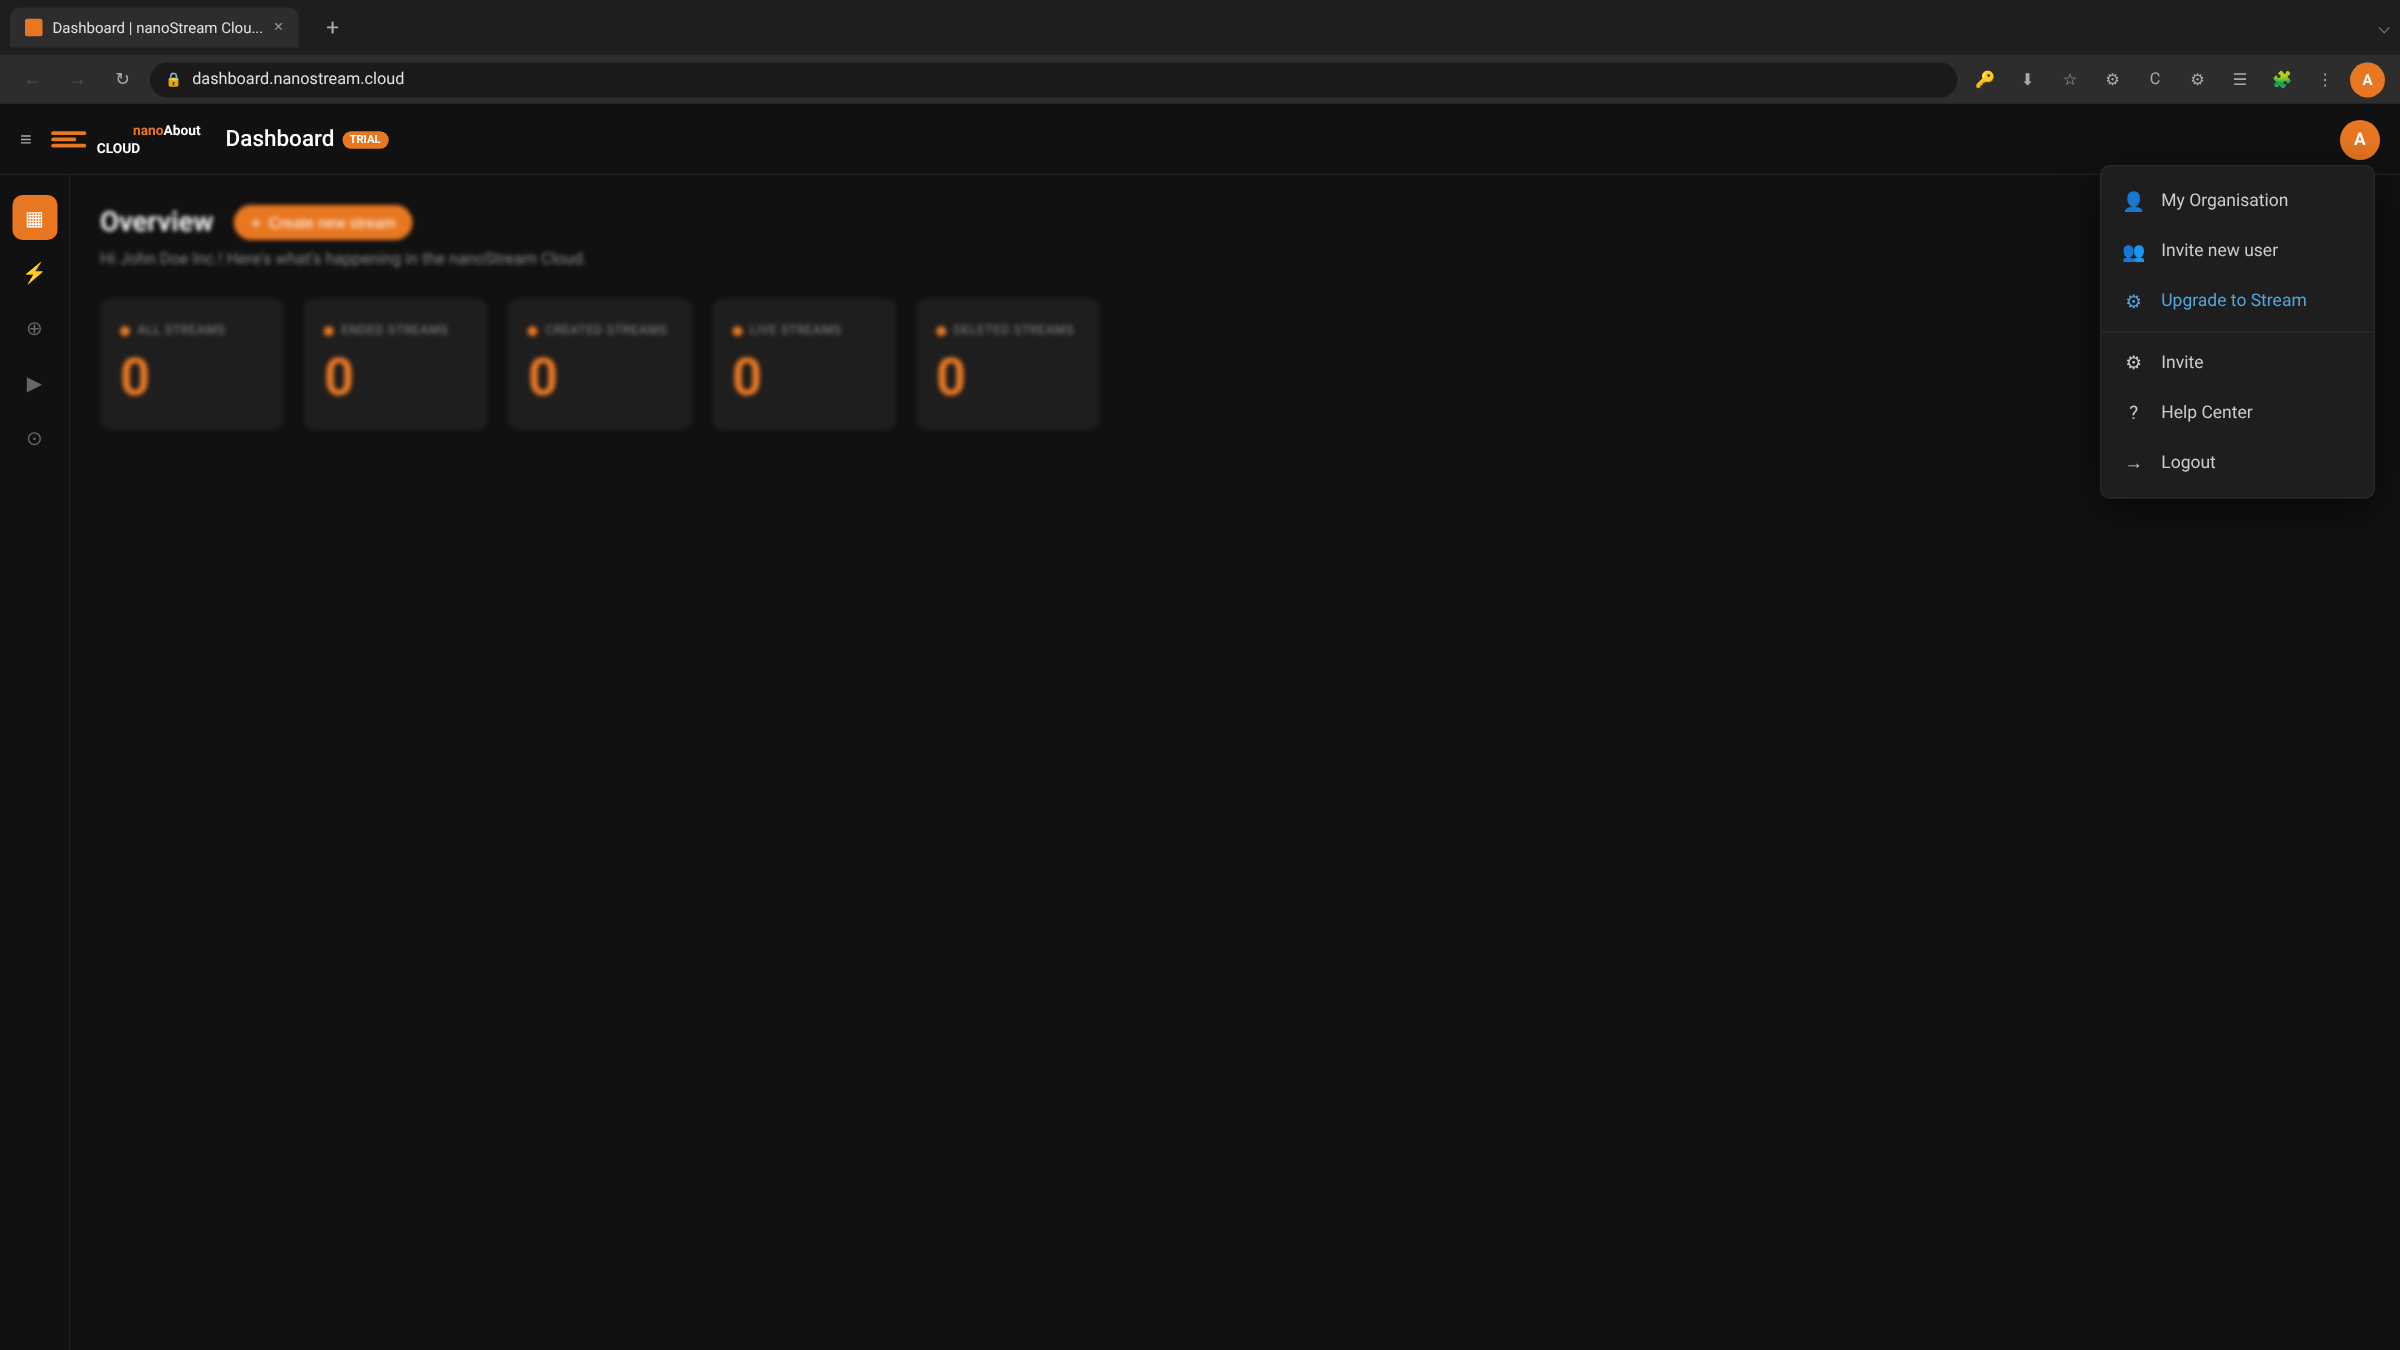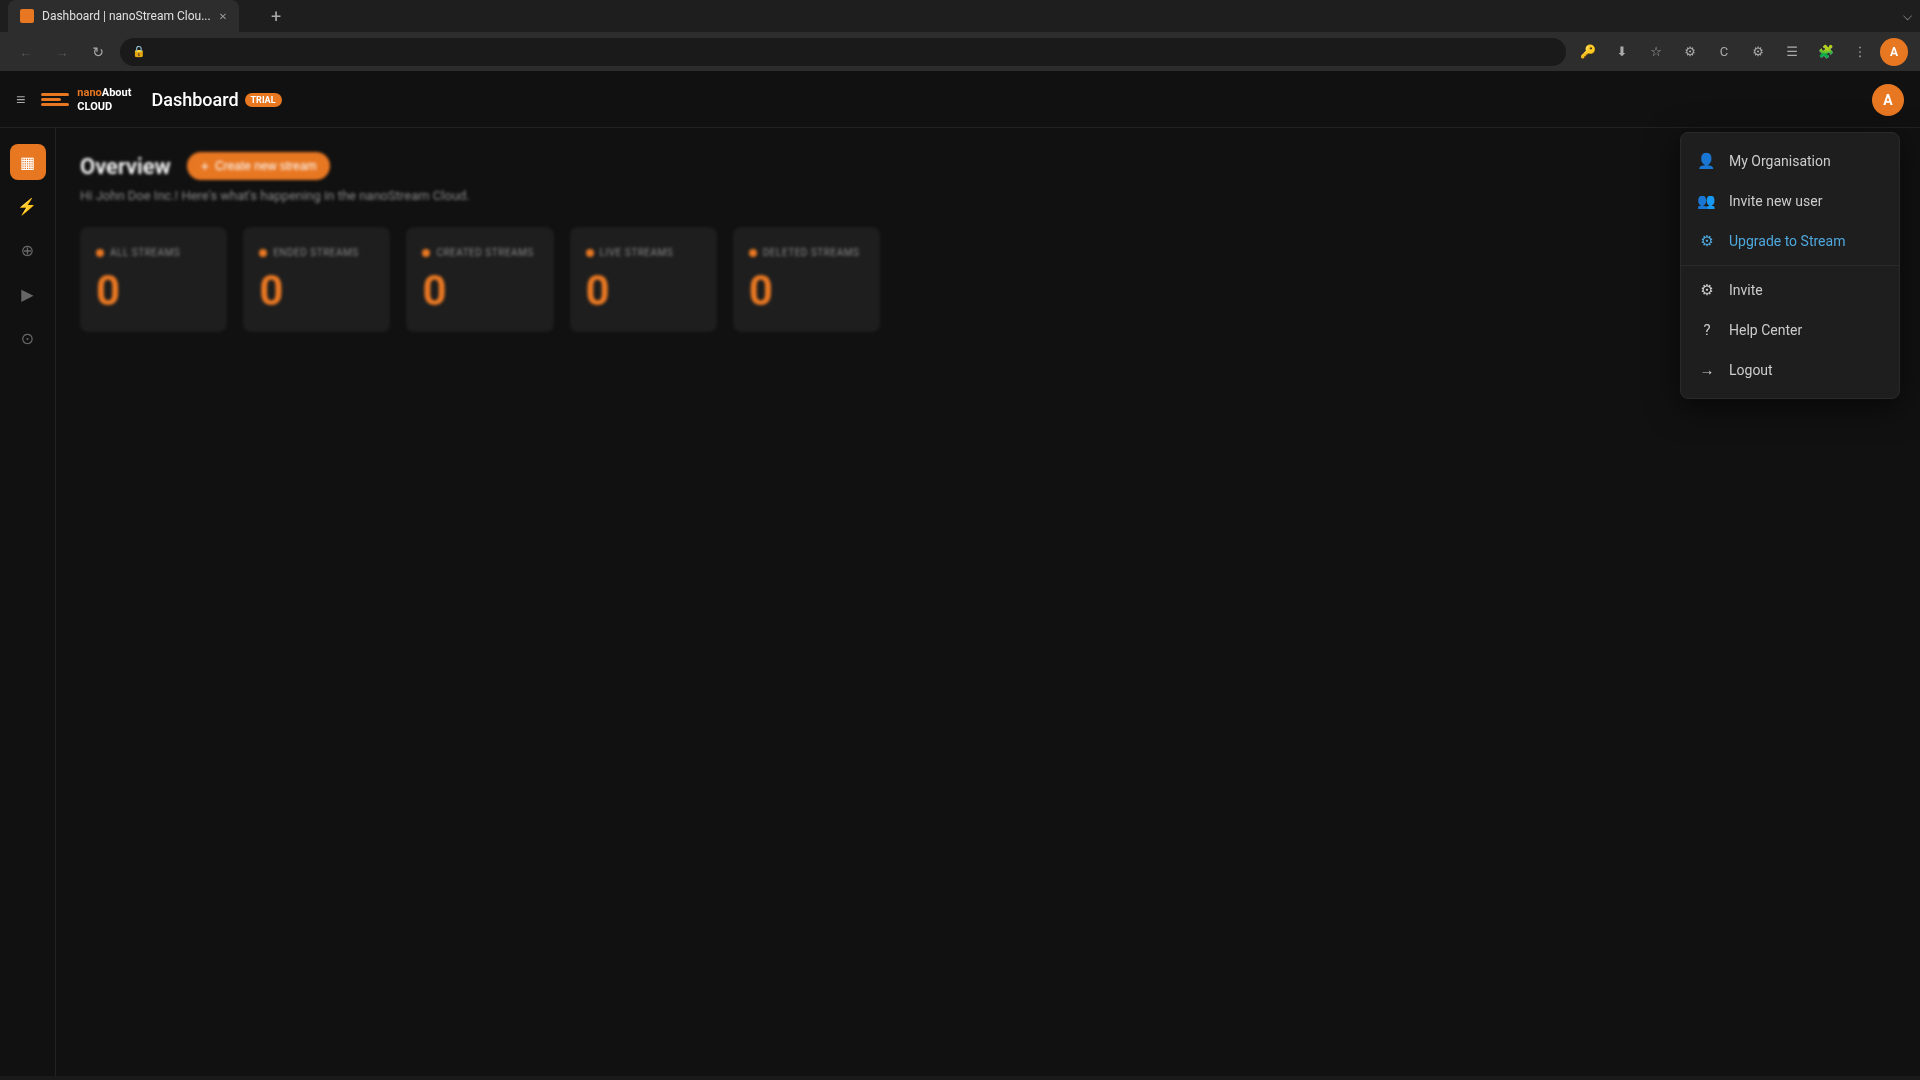--- a/index.html
+++ b/index.html
@@ -1,17 +1,17 @@
 <!DOCTYPE html>
 <html><head>
   <meta charset="utf-8">
   <style>
     * { margin: 0; padding: 0; box-sizing: border-box; }
     body { width: 1920px; height: 1080px; background: #1a1a1a; font-family: -apple-system, BlinkMacSystemFont, 'Segoe UI', Roboto, sans-serif; overflow: hidden; }
-    .browser-tab-bar { display: flex; align-items: center; height: 32px; background: #1e1e1e; padding: 0 8px; gap: 20px; }
+    .browser-tab-bar { display: flex; align-items: center; height: 44px; background: #1e1e1e; padding: 0 8px; gap: 10px; }
     .browser-tab { display: flex; align-items: center; background: #2d2d2d; border-radius: 8px 8px 0 0; padding: 0 12px; height: 32px; min-width: 220px; gap: 8px; font-size: 12px; color: #ccc; }
     .browser-tab .favicon { width: 14px; height: 14px; background: #e87722; border-radius: 2px; flex-shrink: 0; }
     .browser-tab .tab-title { flex: 1; white-space: nowrap; overflow: hidden; text-overflow: ellipsis; color: #e0e0e0; font-size: 12px; }
     .browser-tab .close-tab { color: #999; font-size: 10px; cursor: pointer; }
 
     .browser-nav { display: flex; align-items: center; height: 40px; background: #2d2d2d; padding: 0 12px; gap: 8px; border-bottom: 1px solid #111; }
     .nav-btn { width: 28px; height: 28px; display: flex; align-items: center; justify-content: center; color: #aaa; font-size: 14px; cursor: pointer; border-radius: 50%; }
     .nav-btn.disabled { color: #555; cursor: default; }
     .address-bar { flex: 1; display: flex; align-items: center; background: #1a1a1a; border-radius: 20px; padding: 0 12px; height: 28px; gap: 8px; }
     .address-bar .lock-icon { color: #aaa; font-size: 11px; }
@@ -21,21 +21,21 @@
     .browser-action-btn.avatar { background: #e87722; color: white; font-weight: bold; font-size: 12px; border-radius: 50%; }
 
     
     .app-header { display: flex; align-items: center; height: 56px; background: #111; padding: 0 16px; border-bottom: 1px solid #222; position: relative; z-index: 10; }
     .hamburger { color: #aaa; font-size: 16px; cursor: pointer; margin-right: 16px; }
     .logo-area { display: flex; align-items: center; gap: 8px; }
     .logo-icon { display: flex; flex-direction: column; gap: 2px; }
     .logo-icon span { display: block; width: 28px; height: 3px; background: #e87722; border-radius: 2px; }
     .logo-icon span:nth-child(2) { width: 20px; }
     .logo-text { color: white; font-size: 11px; font-weight: bold; line-height: 1.2; }
-    .logo-text .nano { color: #e87722; }
+    .logo-text .nano { color: #e87722; margin-left: 29px; }
     .logo-text .stream { color: white; }
     .logo-text .cloud { color: white; }
     .dashboard-label { color: white; font-size: 18px; font-weight: 500; margin-left: 20px; }
     .trial-badge { background: #e87722; color: white; font-size: 9px; font-weight: bold; padding: 2px 6px; border-radius: 10px; margin-left: 6px; text-transform: uppercase; }
     .header-spacer { flex: 1; }
     .user-avatar-btn { width: 32px; height: 32px; background: #e87722; border-radius: 50%; display: flex; align-items: center; justify-content: center; color: white; font-size: 14px; font-weight: bold; cursor: pointer; }
 
     
     .app-body { display: flex; height: calc(1080px - 36px - 40px - 56px); background: #111; }
 
@@ -79,20 +79,21 @@
   </span>
   <span style="margin-left:auto;color:#aaa;font-size:12px;">⌵</span>
 </div>
 
 <div class="browser-nav">
   <div class="nav-btn disabled">←</div>
   <div class="nav-btn disabled">→</div>
   <div class="nav-btn">↻</div>
   <div class="address-bar">
     <span class="lock-icon">🔒</span>
+    <span class="url-text">dashboard.nanostream.cloud</span>
   </div>
   <div class="browser-actions">
     <div class="browser-action-btn">🔑</div>
     <div class="browser-action-btn">⬇</div>
     <div class="browser-action-btn">☆</div>
     <div class="browser-action-btn">⚙</div>
     <div class="browser-action-btn">C</div>
     <div class="browser-action-btn">⚙</div>
     <div class="browser-action-btn">☰</div>
     <div class="browser-action-btn">🧩</div>

